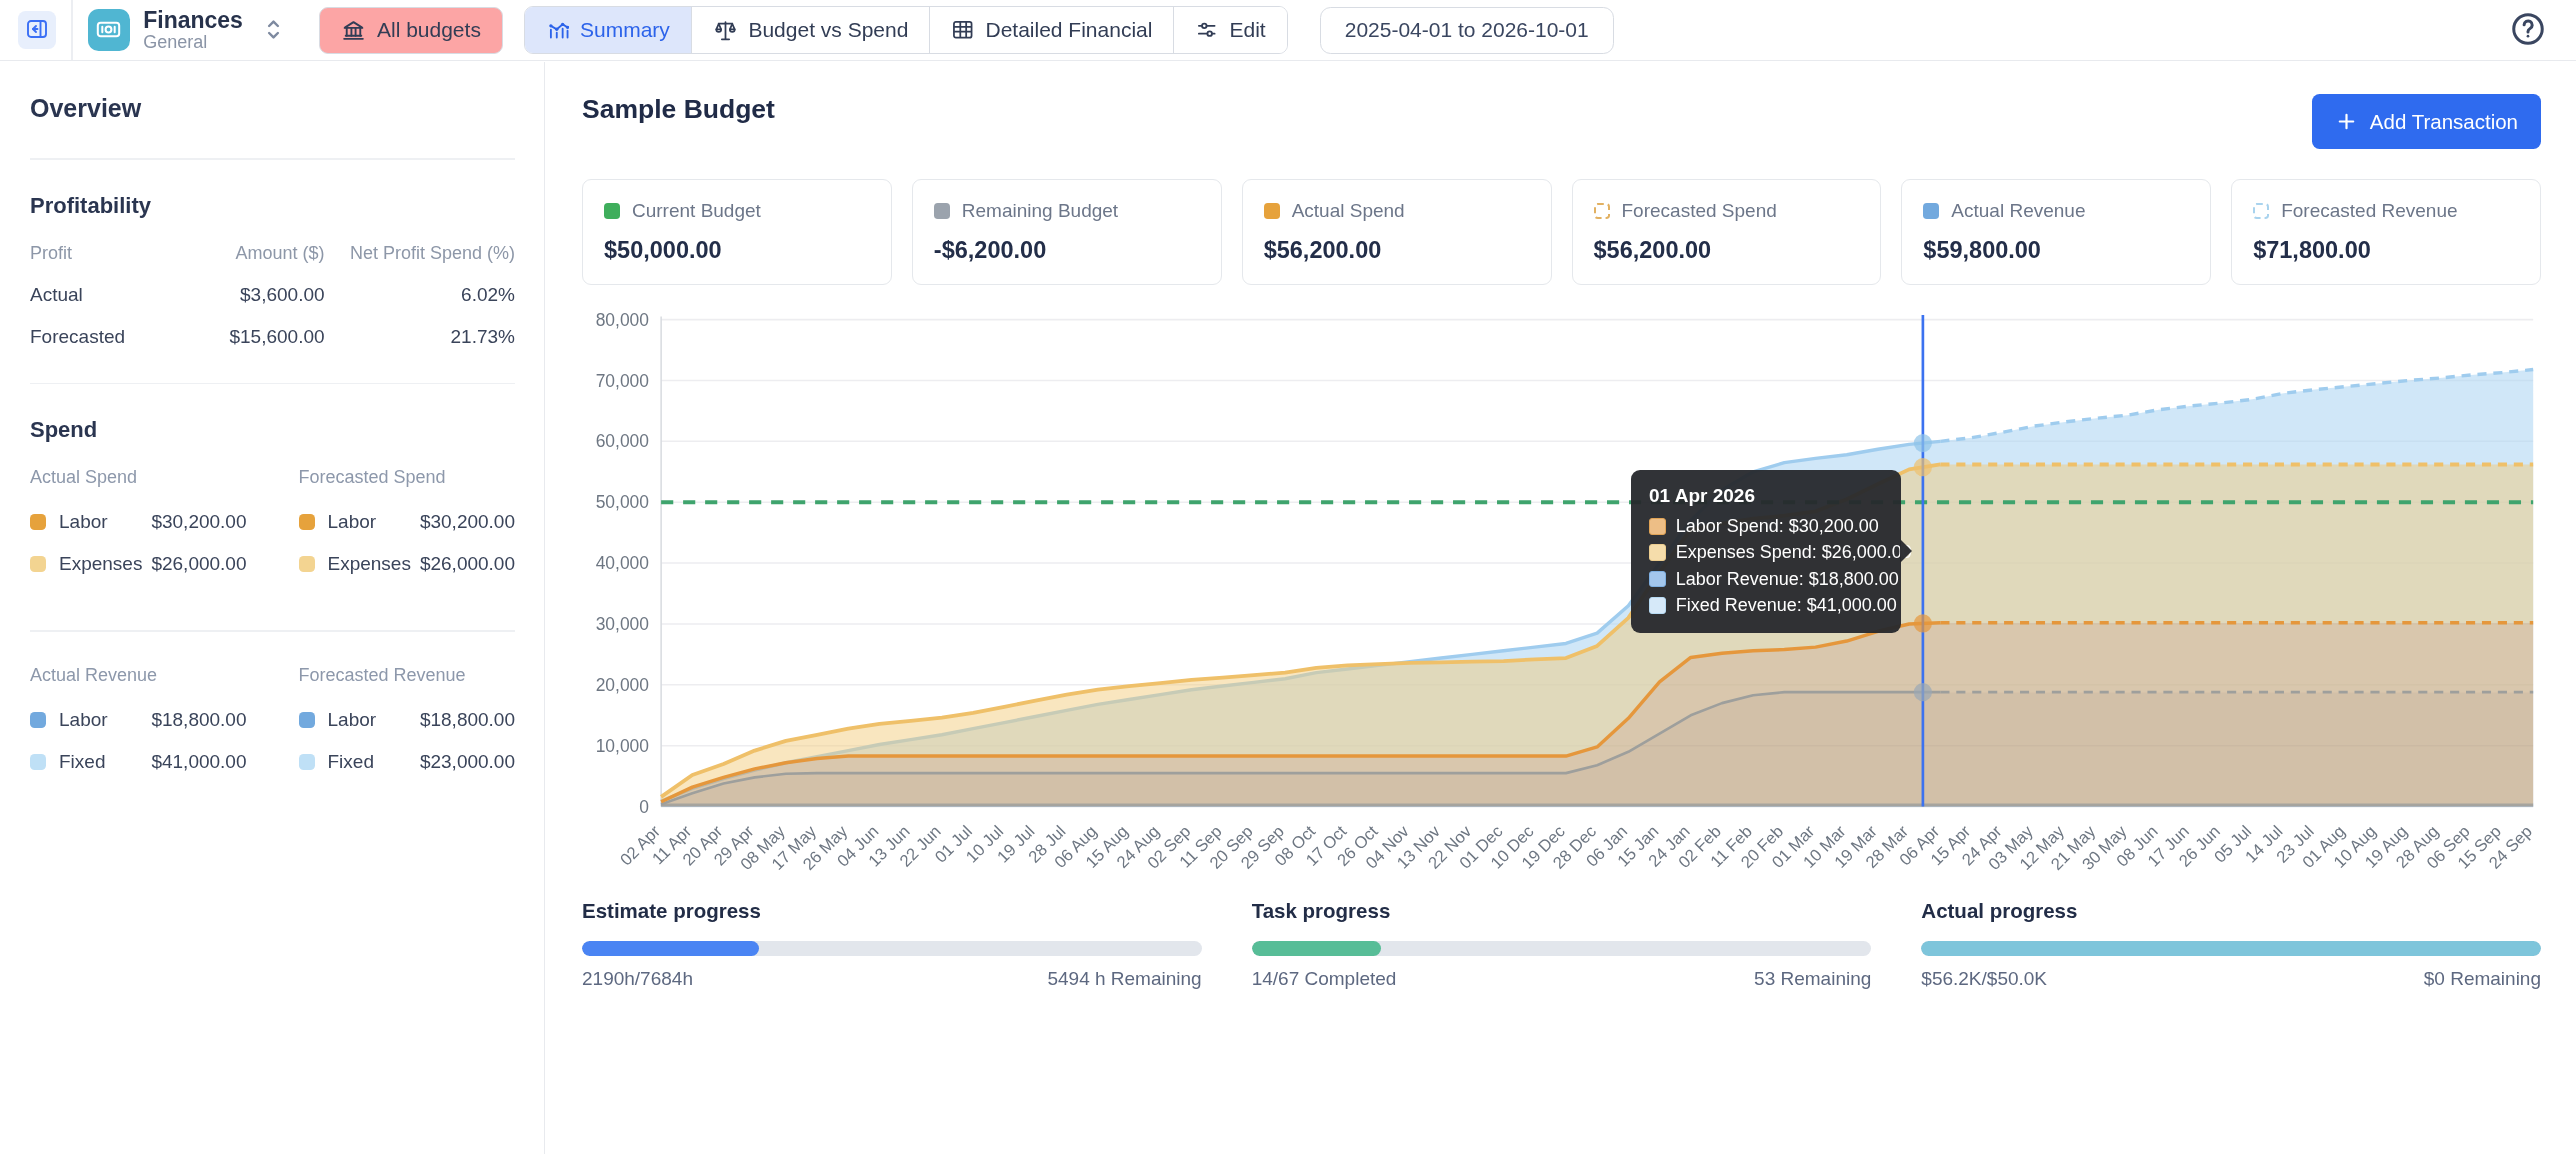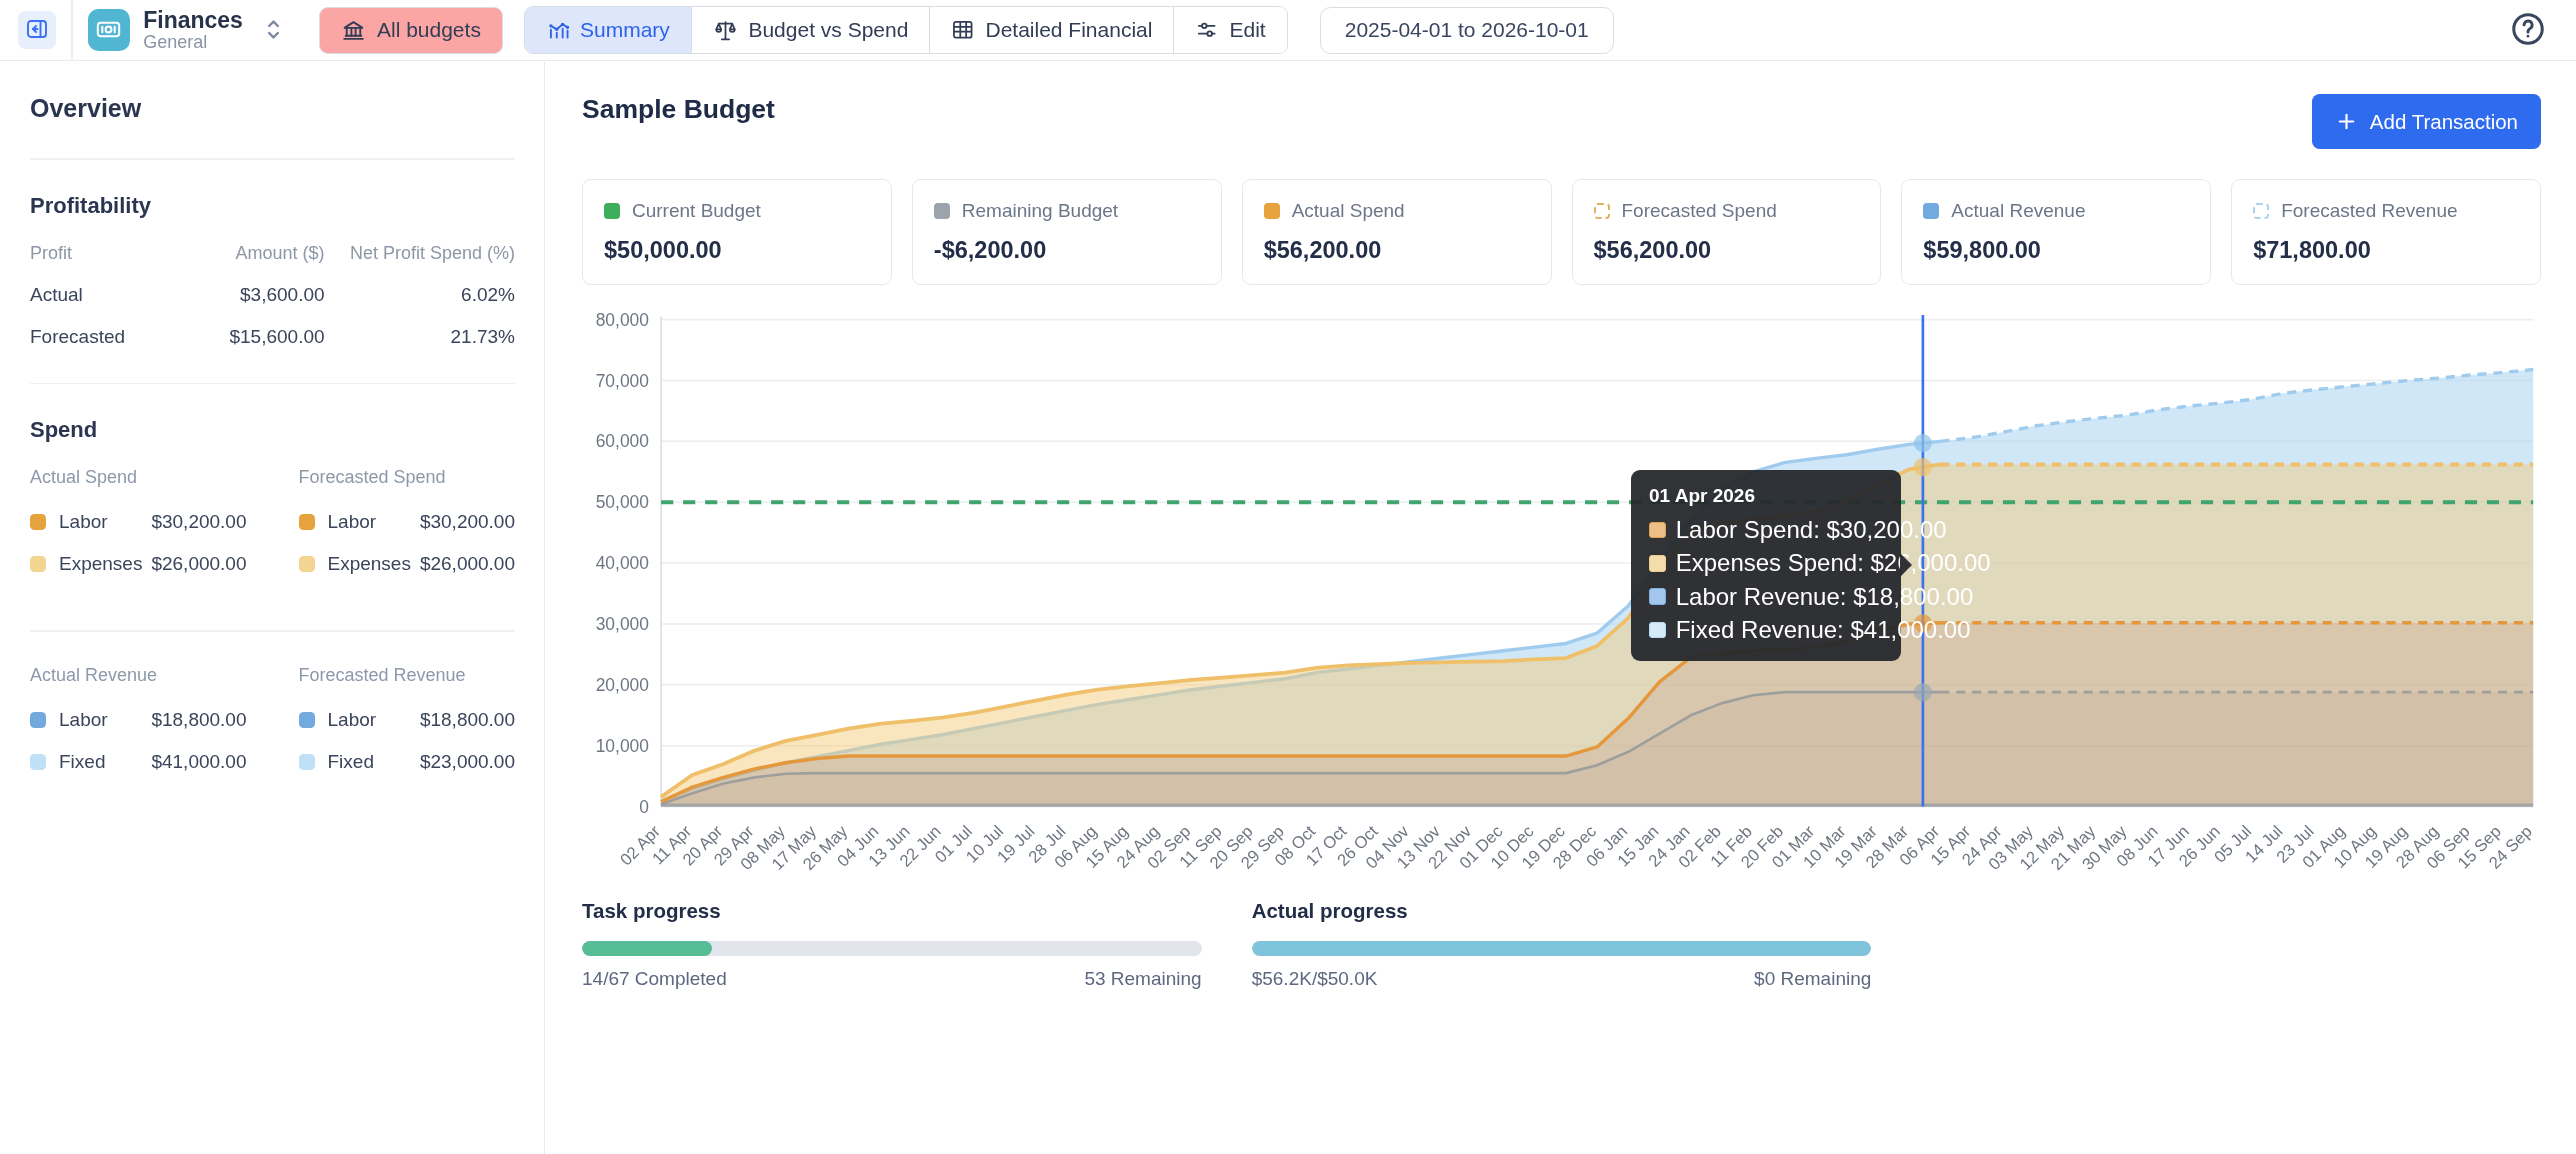--- a/index.html
+++ b/index.html
@@ -53,21 +53,21 @@
   .card-label { display:flex; align-items:center; gap:12px; font-size:19px; color:#6c7689; }
   .card-swatch { width:16px; height:16px; border-radius:3.8px; flex:none; }
   .card-swatch.dashed { background:transparent !important; border:2.3px dashed var(--c); }
   .card-value { font-size:23.5px; font-weight:700; color:#232e49; margin-top:15px; }
   .chart-wrap { position:relative; margin-top:24px; width:1959px; height:578px; }
   
   .tooltip { position:absolute; width:270px; background:rgba(38,40,44,0.95); border-radius:9px; padding:15px 18px 16.7px 18px; color:#fff; z-index:5; }
   .tooltip:after { content:""; position:absolute; right:-11.4px; top:50%; margin-top:-12px;
     border-top:12px solid transparent; border-bottom:12px solid transparent; border-left:12px solid rgba(38,40,44,0.95); }
   .tt-title { font-size:19px; font-weight:700; margin-bottom:9px; }
-  .tt-row { display:flex; align-items:center; gap:10px; font-size:24px; margin-top:5.3px; white-space:nowrap; }
+  .tt-row { display:flex; align-items:center; gap:10px; font-size:18px; margin-top:5.3px; white-space:nowrap; }
   .tt-swatch { width:16.7px; height:16.7px; border-radius:3px; border-style:solid; border-width:1.5px; flex:none; }
   
   .progress-row { display:grid; grid-template-columns:repeat(3,1fr); column-gap:50px; margin-top:12px; }
   .p-title { font-size:20.5px; font-weight:700; color:#222d47; }
   .p-track { height:15px; border-radius:7.6px; background:#e2e6ec; margin:18px 0 12px 0; overflow:hidden; }
   .p-fill { height:100%; border-radius:7.6px; }
   .p-foot { display:flex; justify-content:space-between; font-size:19px; color:#5d6880; }
 </style>
 </head>
 <body>
@@ -437,20 +437,30 @@
           <div class="tt-row">
             <span class="tt-swatch" style="background: rgb(214, 233, 249); border-color: rgb(182, 218, 243);"></span>
             <span>Fixed Revenue: $41,000.00</span>
           </div>
         </div>
     </div>
   </div>
 
   <div class="progress-row" id="progress-row">
       <div>
+        <div class="p-title">Estimate progress</div>
+        <div class="p-track">
+          <div class="p-fill" style="width: 28.5%; background: rgb(74, 132, 243);"></div>
+        </div>
+        <div class="p-foot">
+          <span>2190h/7684h</span>
+          <span>5494 h Remaining</span>
+        </div>
+      </div>
+      <div>
         <div class="p-title">Task progress</div>
         <div class="p-track">
           <div class="p-fill" style="width: 20.9%; background: rgb(87, 189, 151);"></div>
         </div>
         <div class="p-foot">
           <span>14/67 Completed</span>
           <span>53 Remaining</span>
         </div>
       </div>
       <div>

